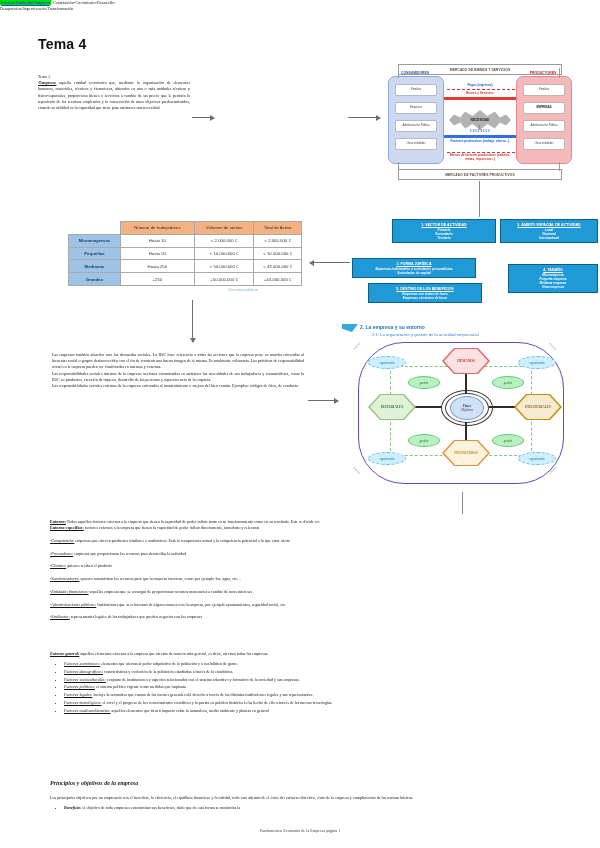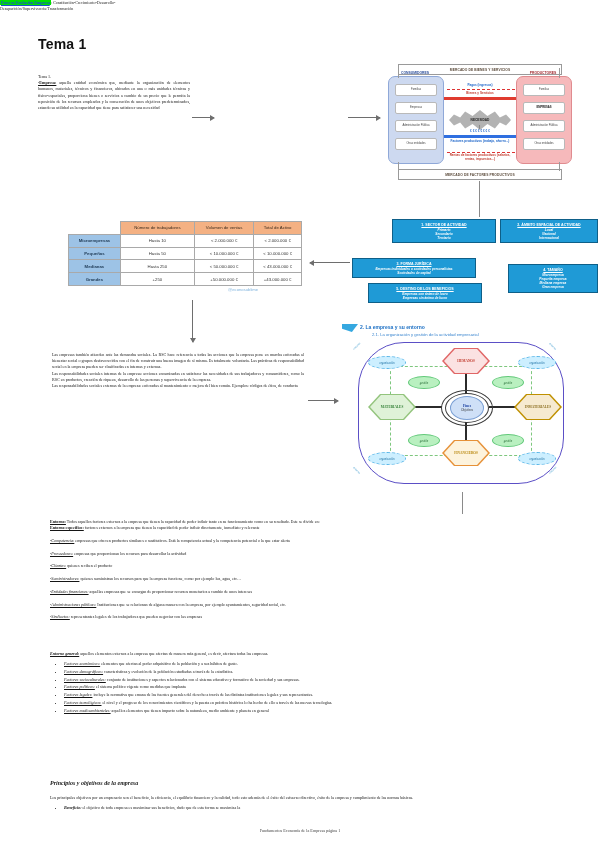--- a/index.html
+++ b/index.html
@@ -113,21 +113,21 @@
   #princ-block{left:50px;top:795px;width:520px;}
 
   
   #footer{position:absolute;left:0;top:828px;width:600px;text-align:center;font-size:4.2px;color:#444;}
 </style>
 </head>
 <body>
 
 <div class="page">
 
-  <div class="tema-title">Tema 1</div>
+  <div class="tema-title">Tema 4</div>
 
   <div class="blk" id="def-para">
     <span>Tema 1.</span><br>
     <span class="lead">-Empresa:</span><span> aquella entidad económica que, mediante la organización de elementos humanos, materiales, técnicos y financieros, ubicados en una o más unidades técnicas y físico-espaciales, proporciona bienes o servicios a cambio de un precio que le permita la reposición de los recursos empleados y la consecución de unos objetivos predeterminados, estando su utilidad en la capacidad que tiene para satisfacer una necesidad</span>
   </div>
 
   <div class="arrow-h" style="left:192px;top:117px;width:22px;"></div>
 
   <div id="proceso">
     <span class="hl">Proceso Evolución Empresa</span><span>: Constitución-Crecimiento-Desarrollo-Desaparición/Supervivencia/Transformación</span>

